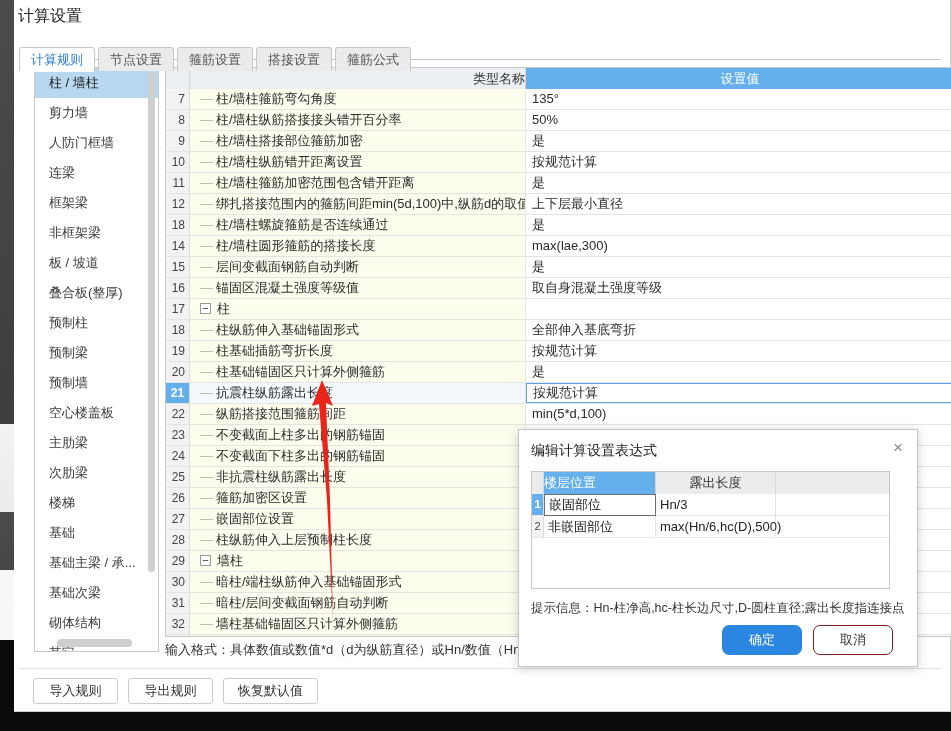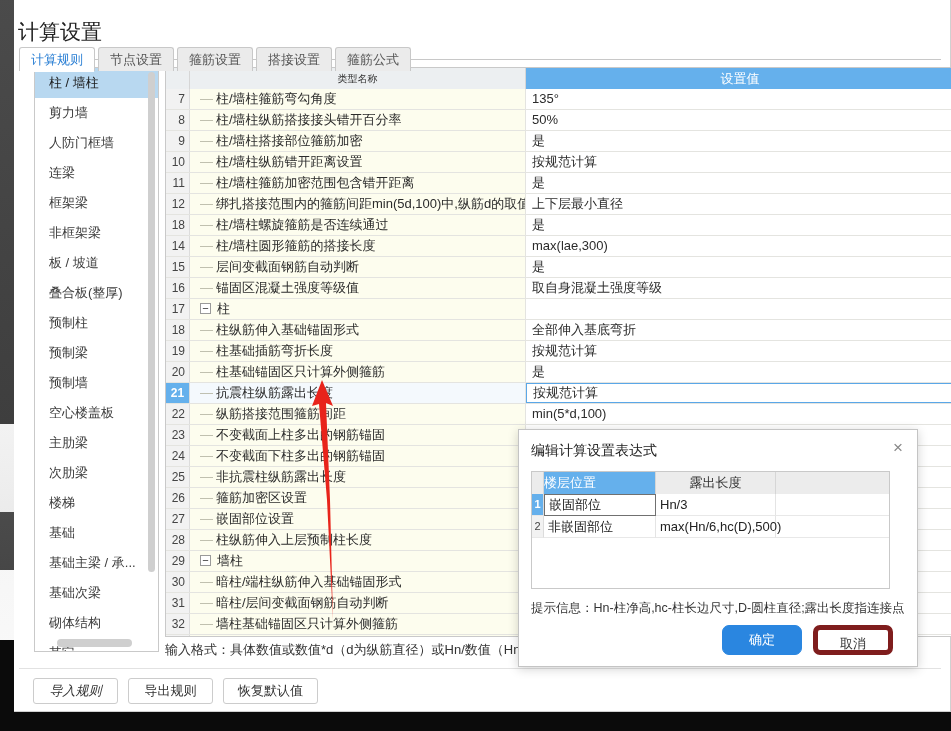--- a/index.html
+++ b/index.html
@@ -24,21 +24,21 @@
   .bg-lines i{position:absolute;height:2px;}
 
   
   .window {
     position: absolute; left: 14px; top: 0; width: 937px; height: 712px;
     background: #ffffff;
     border-right: 1px solid #d0d0d0;
     border-bottom: 1px solid #d0d0d0;
   }
 
-  .title { position: absolute; left: 4px; top: 18px; font-size: 21px; color: #222; }
+  .title { position: absolute; left: 4px; top: 6px; font-size: 16px; color: #222; }
 
   
   .tabs { position: absolute; left: 5px; top: 36px; height: 35px; display: flex; align-items: flex-end; }
   .tabs::after{ content:""; }
   .tabstrip-line { position: absolute; left: 5px; top: 59px; width: 922px; height: 1px; background: #c8c8c8; }
   .tab {
     height: 24px; line-height: 23px; padding: 0 11px; margin-right: 3px;
     border: 1px solid #c8c8c8; border-bottom: none;
     border-radius: 3px 3px 0 0;
     background: #ebebeb; color: #555; font-size: 13px; cursor: default;
@@ -71,22 +71,22 @@
   }
 
   
   .grid {
     position: absolute; left: 146px; top: 7px; right: 0; width: 790px; height: 570px;
     border: 1px solid #c9c9c9; background: #fff; overflow: hidden;
   }
   .grid-head { display: flex; height: 21px; background: #eceff1; }
   .gh-num { width: 24px; border-right: 1px solid #d6d6d6; background: #eceff1; }
   .gh-name {
-    flex: 0 0 336px; width: 336px; text-align: center; line-height: 21px;
-    font-size: 10px; color: #333; border-right: 1px solid #d6d6d6; background: #eceff1;
+    flex: 0 0 336px; width: 336px; text-align: right; line-height: 21px;
+    font-size: 13px; color: #333; border-right: 1px solid #d6d6d6; background: #eceff1;
   }
   .gh-val {
     flex: 1; text-align: center; line-height: 21px; font-size: 13px;
     color: #fff; background: #65b0ec;
   }
   .grid-body { position: relative; }
   .row { display: flex; height: 21px; border-bottom: 1px solid #e4e4e0; }
   .c-num {
     width: 24px; text-align: right; padding-right: 4px; line-height: 20px;
     font-size: 12px; color: #444; background: #f2f2f2; border-right: 1px solid #dcdcdc;
@@ -160,21 +160,21 @@
   .dg-c2 { width: 120px; line-height: 21px; font-size: 13px; color: #222;
            padding-left: 4px; border-right: 1px solid #e4e4e4; border-bottom: 1px solid #e8e8e8; }
   .dg-rest { flex: 1; border-bottom: 1px solid #e8e8e8; }
   .dlg-tip { position: absolute; left: 12px; top: 170px; width: 378px;
              font-size: 12.5px; color: #333; white-space: nowrap; overflow: hidden; }
   .dlg-btn {
     position: absolute; top: 195px; height: 30px; width: 80px; line-height: 28px;
     text-align: center; font-size: 13px; border-radius: 7px; cursor: default;
   }
   .dlg-ok { left: 203px; background: #2a86e0; border: 1px solid #2a86e0; color: #fff; }
-  .dlg-cancel { left: 294px; background: #fff; border: 5px solid #7f1d1d; color: #333; }
+  .dlg-cancel { left: 294px; background: #fff; border: 1px solid #7f1d1d; color: #333; }
 
   
   .arrow-svg { position: absolute; left: 300px; top: 380px; width: 60px; height: 240px; pointer-events: none; }
 </style>
 </head>
 <body>
 
 <div id="root">
 
   <div class="bg-strip"></div>
@@ -373,21 +373,21 @@
               <div class="c-name"><span class="tree-dash">—</span></div>
               <div class="c-val"></div>
             </div>
           </div>
       </div>
 
       <div class="hint">输入格式：具体数值或数值*d（d为纵筋直径）或Hn/数值（Hn为层高</div>
     </div>
 
     <div class="footer">
-      <div class="btn-foot" style="left:14px;width:85px;font-style:italic;">导入规则</div>
+      <div class="btn-foot" style="left:14px;width:85px;">导入规则</div>
       <div class="btn-foot" style="left:109px;width:85px;">导出规则</div>
       <div class="btn-foot" style="left:204px;width:95px;">恢复默认值</div>
     </div>
   </div>
 
   <svg class="arrow-svg" viewBox="0 0 60 240">
     <polygon points="22,0 12,26 19,24 27,120 33,240 30,120 26,23 33,26" fill="#e8241b"></polygon>
   </svg>
 
   <div class="dialog">

